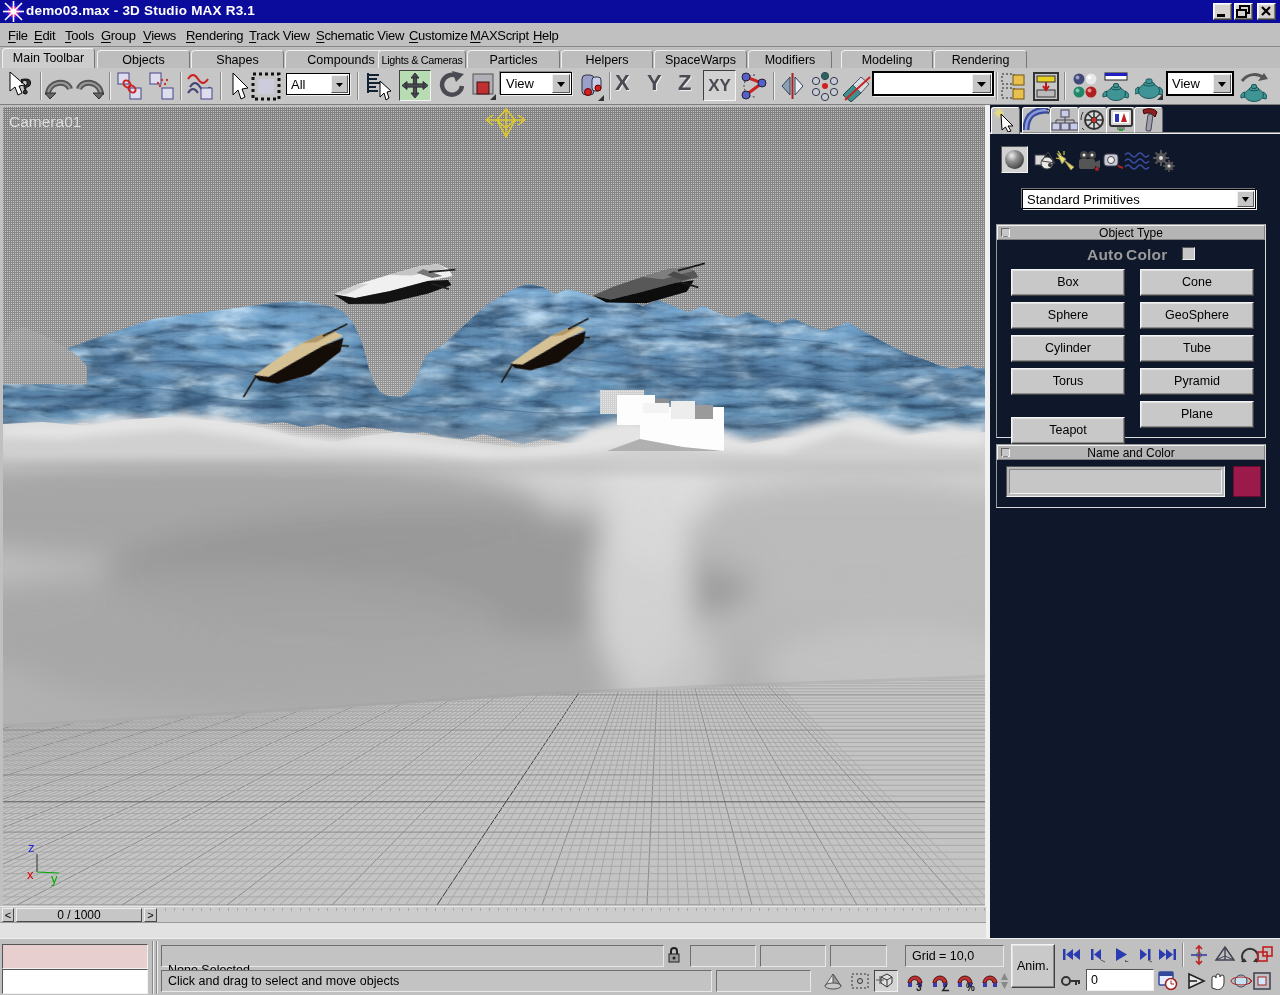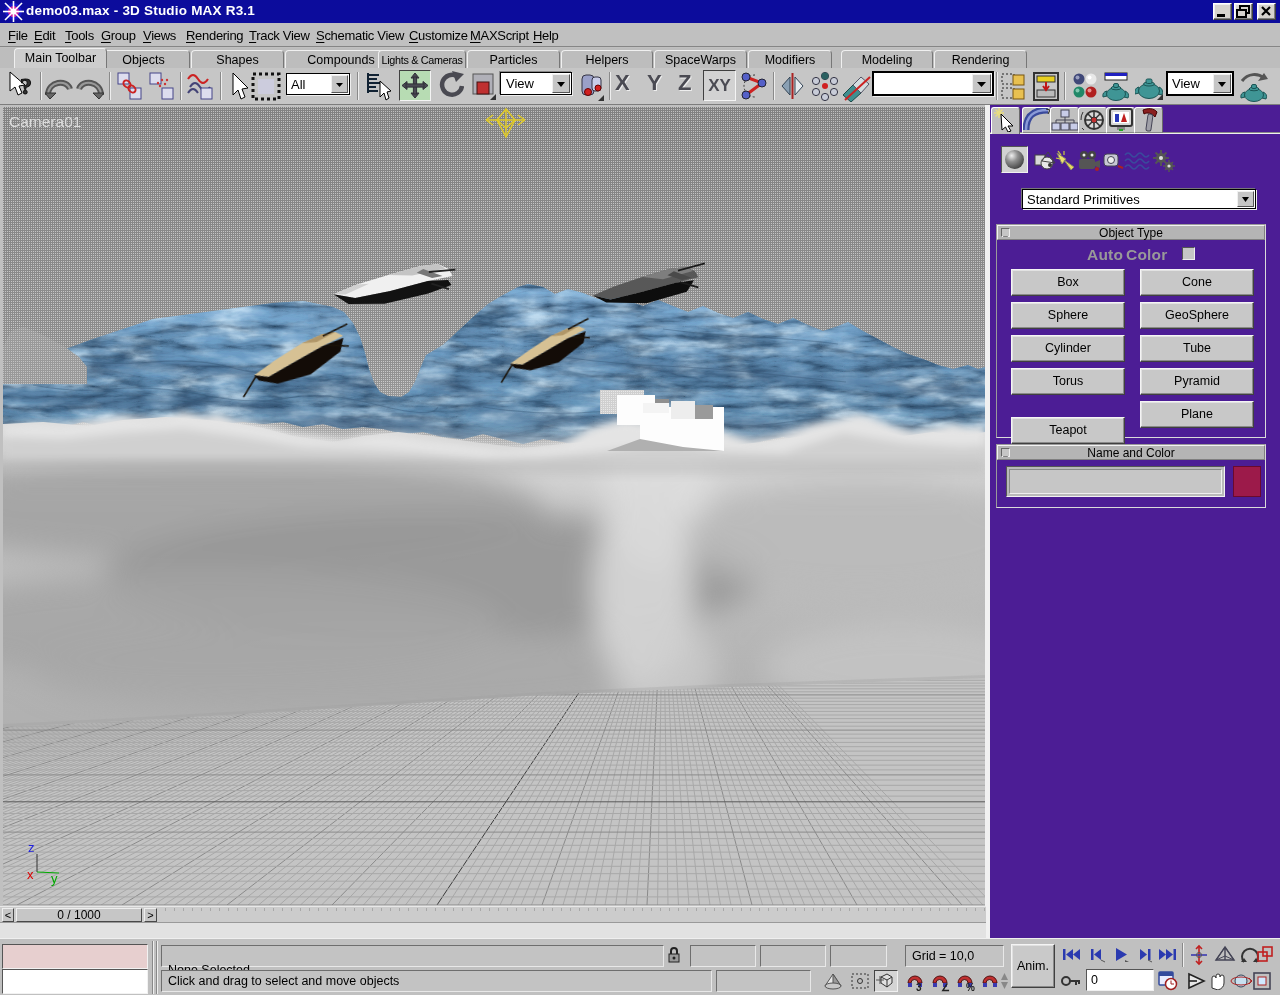--- a/index.html
+++ b/index.html
@@ -19,21 +19,21 @@
 
 #tbar{left:0;top:68px;width:1280px;height:37px;background:#c6c6c6;border-bottom:1px solid #7d7d7d;}
 .tsep{position:absolute;top:4px;width:2px;height:28px;border-left:1px solid #8a8a8a;border-right:1px solid #eee;}
 .ticon{position:absolute;top:3px;}
 
 #vp{left:3px;top:107px;width:982px;height:798px;background:#999;}
 #vplabel{left:9px;top:107px;color:#dcdcdc;font-size:15px;}
 
 #vsep{left:985px;top:105px;width:5px;height:833px;background:#f1f1f1;}
 
-#cp{left:990px;top:105px;width:290px;height:835px;background:#4c1d95;}
+#cp{left:990px;top:105px;width:290px;height:835px;background:#0f172a;}
 .cptab{position:absolute;top:2px;width:29px;height:26px;overflow:hidden;background:#c0c0c0;border:1px solid #6a6a6a;border-bottom:none;border-top-color:#fff;border-left-color:#fff;border-radius:3px 3px 0 0;}
 .roll{position:absolute;left:6px;width:270px;border:1px solid #dadada;border-top-color:#9a9a9a;border-left-color:#9a9a9a;}
 .rollhdr{height:15px;background:#b5b5b5;border:1px solid #f2f2f2;border-bottom-color:#808080;border-right-color:#808080;font-size:12px;text-align:center;color:#000;}
 .mxbtn{position:absolute;width:114px;height:27px;background:#c8c8c8;border:1px solid #404040;border-top-color:#f4f4f4;border-left-color:#f4f4f4;box-shadow:inset -1px -1px 0 #8a8a8a,inset 1px 1px 0 #e2e2e2;font-size:12.5px;text-align:center;line-height:25px;color:#000;}
 
 #tline{left:0;top:906px;width:986px;height:16px;background:#ccc;border-top:1px solid #e8e8e8;}
 #tline2{left:0;top:922px;width:986px;height:16px;background:#e2e2e2;border-top:1px solid #9a9a9a;}
 .tbtn{position:absolute;top:1px;height:14px;background:#c6c6c6;border:1px solid #494949;border-top-color:#eee;border-left-color:#eee;font-size:11px;text-align:center;}
 
 #sbar{left:0;top:938px;width:1280px;height:57px;background:#c0c0c0;border-top:1px solid #efefef;}
@@ -71,21 +71,21 @@
  <span style="left:101px"><u>G</u>roup</span>
  <span style="left:143px"><u>V</u>iews</span>
  <span style="left:186px"><u>R</u>endering</span>
  <span style="left:249px"><u>T</u>rack View</span>
  <span style="left:316px"><u>S</u>chematic View</span>
  <span style="left:409px"><u>C</u>ustomize</span>
  <span style="left:470px"><u>M</u>AXScript</span>
  <span style="left:533px"><u>H</u>elp</span>
 </div>
 <div id="tabs" class="abs">
- <div class="tab active" style="left:14px;width:93px">Main Toolbar</div>
+ <div class="tab active" style="left:2px;width:93px">Main Toolbar</div>
  <div class="tab" style="left:97px;width:93px">Objects</div>
  <div class="tab" style="left:191px;width:93px">Shapes</div>
  <div class="tab" style="left:285px;width:112px">Compounds</div>
  <div class="tab" style="left:378px;width:88px;font-size:10.8px;letter-spacing:-0.3px;padding-top:3px">Lights &amp; Cameras</div>
  <div class="tab" style="left:467px;width:93px">Particles</div>
  <div class="tab" style="left:561px;width:92px">Helpers</div>
  <div class="tab" style="left:654px;width:93px">SpaceWarps</div>
  <div class="tab" style="left:748px;width:84px">Modifiers</div>
  <div class="tab" style="left:841px;width:92px">Modeling</div>
  <div class="tab" style="left:934px;width:93px">Rendering</div>

